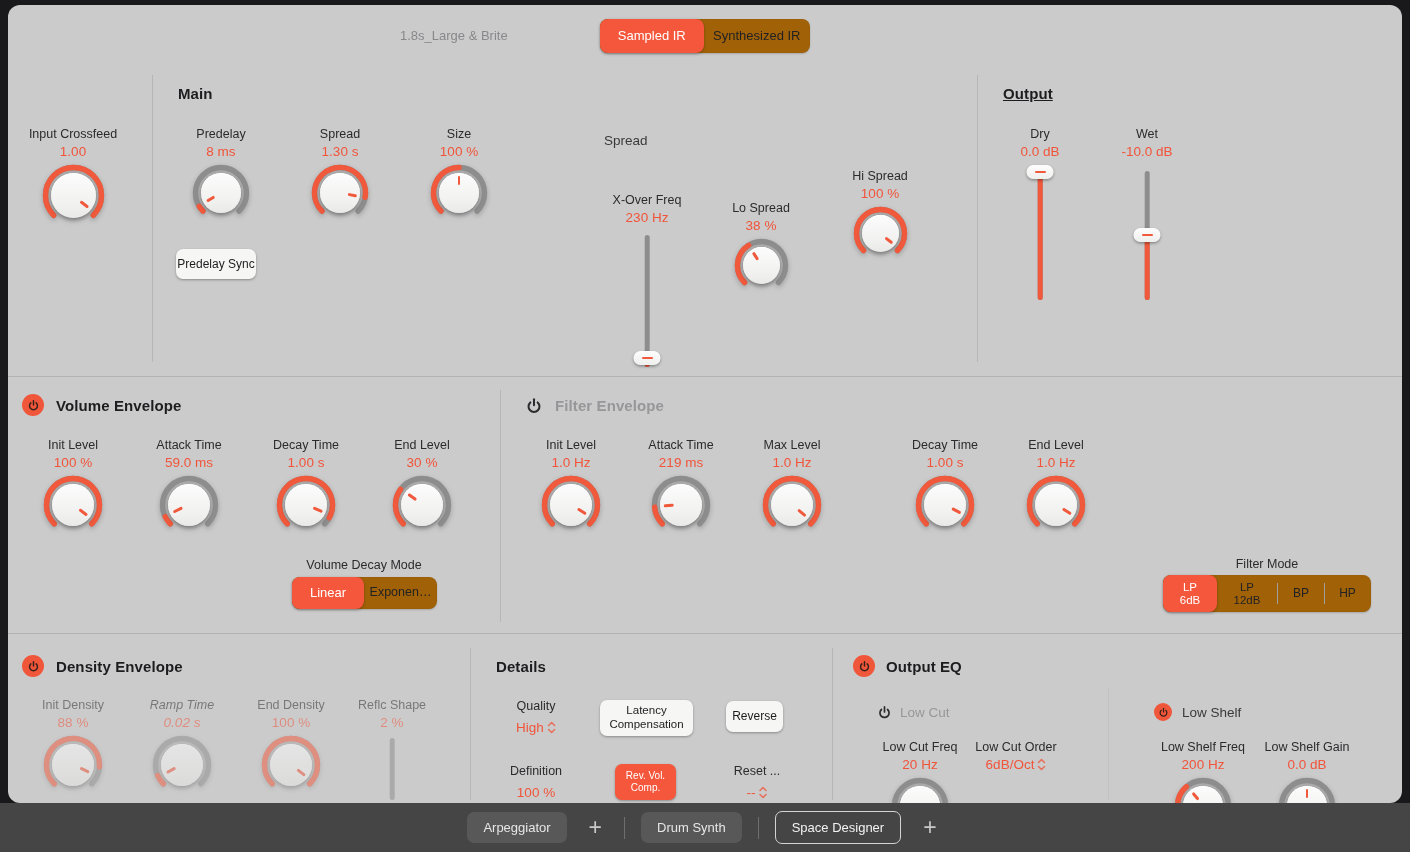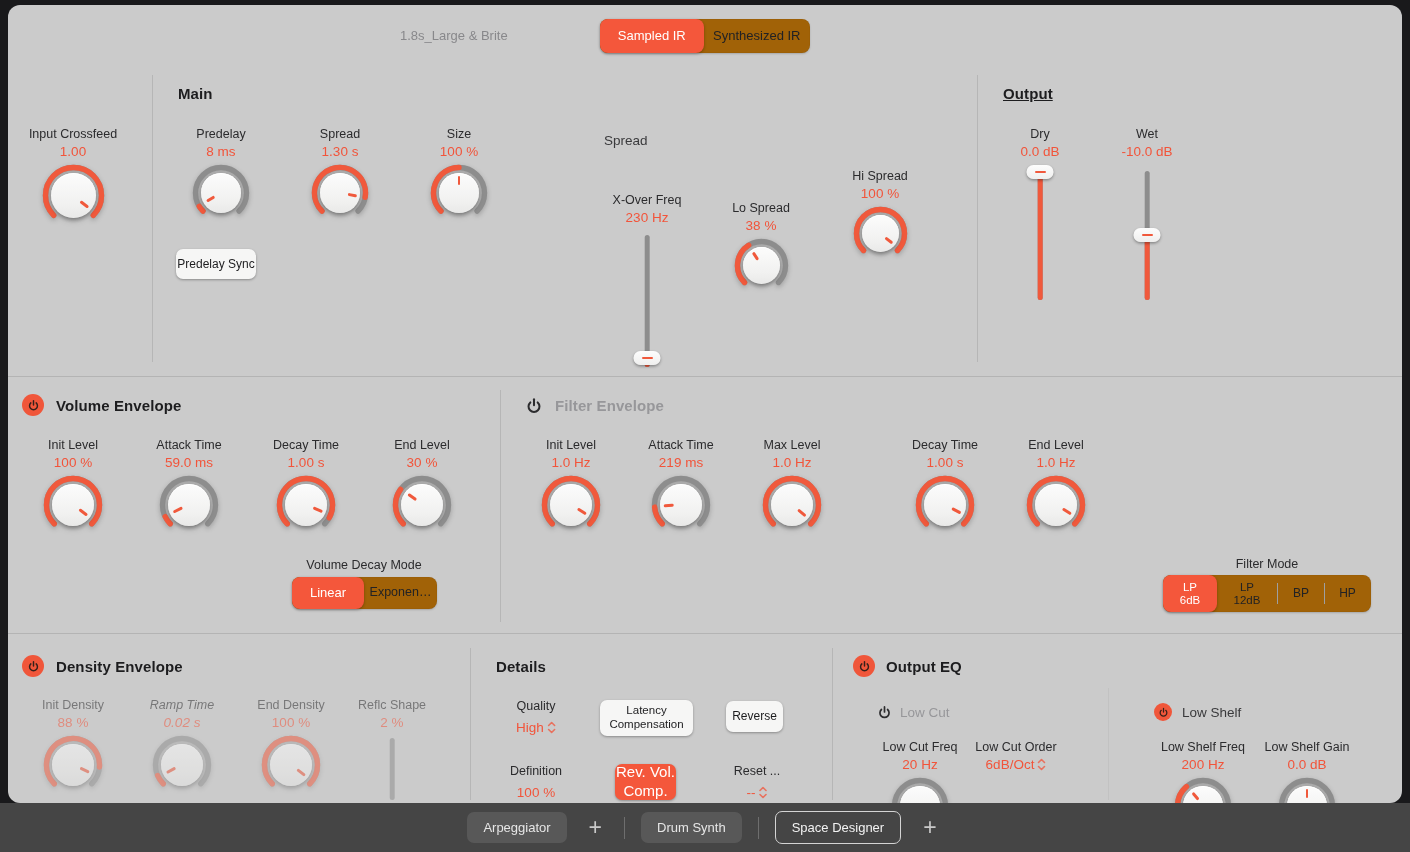--- a/index.html
+++ b/index.html
@@ -29,21 +29,21 @@
   .faded{opacity:.52;}
   
   .vslider{position:relative;width:30px;}
   .vtrack,.vfill{position:absolute;left:50%;transform:translateX(-50%);width:4.6px;border-radius:3px;}
   .vtrack{background:#8d8d8d;}
   .vfill{background:#f0593c;}
   .vthumb{position:absolute;left:50%;transform:translateX(-50%);width:27px;height:14px;border-radius:7px;background:linear-gradient(180deg,#fdfdfd,#efefee);box-shadow:0 1.5px 3px rgba(0,0,0,.35);}
   .vthumb::after{content:"";position:absolute;left:50%;top:50%;transform:translate(-50%,-50%);width:11px;height:2px;background:#f0593c;border-radius:1px;}
   
   .wbtn{position:absolute;background:#f6f6f5;border-radius:7px;box-shadow:0 1px 2.5px rgba(0,0,0,.32);color:#1d1d1f;font-size:12px;display:flex;flex-direction:column;align-items:center;justify-content:center;text-align:center;line-height:1.2;cursor:default;}
-  .obtn{position:absolute;background:#f4573b;border-radius:7px;box-shadow:0 1px 2.5px rgba(0,0,0,.32);color:#fff;font-size:15px;display:flex;flex-direction:column;align-items:center;justify-content:center;text-align:center;line-height:1.25;cursor:default;}
+  .obtn{position:absolute;background:#f4573b;border-radius:7px;box-shadow:0 1px 2.5px rgba(0,0,0,.32);color:#fff;font-size:10px;display:flex;flex-direction:column;align-items:center;justify-content:center;text-align:center;line-height:1.25;cursor:default;}
   
   .pwr{position:absolute;display:flex;align-items:center;justify-content:center;}
   .pwr.on{background:#f0563a;border-radius:50%;color:#35201a;}
   .pwr.off{color:#2c2c2e;}
   
   .stepper{display:inline-flex;color:#f2543a;opacity:.75;}
   
   .dock{position:absolute;left:0;top:803px;width:1410px;height:49px;background:#454545;display:flex;align-items:center;justify-content:center;gap:0;}
   .dock-btn{height:31px;padding:0 16px;border-radius:7px;background:#585858;color:#e6e6e6;font-size:13px;display:flex;align-items:center;justify-content:center;white-space:nowrap;}
   .dock-btn.sel{background:transparent;border:1.5px solid #d4d4d4;color:#f2f2f2;}

